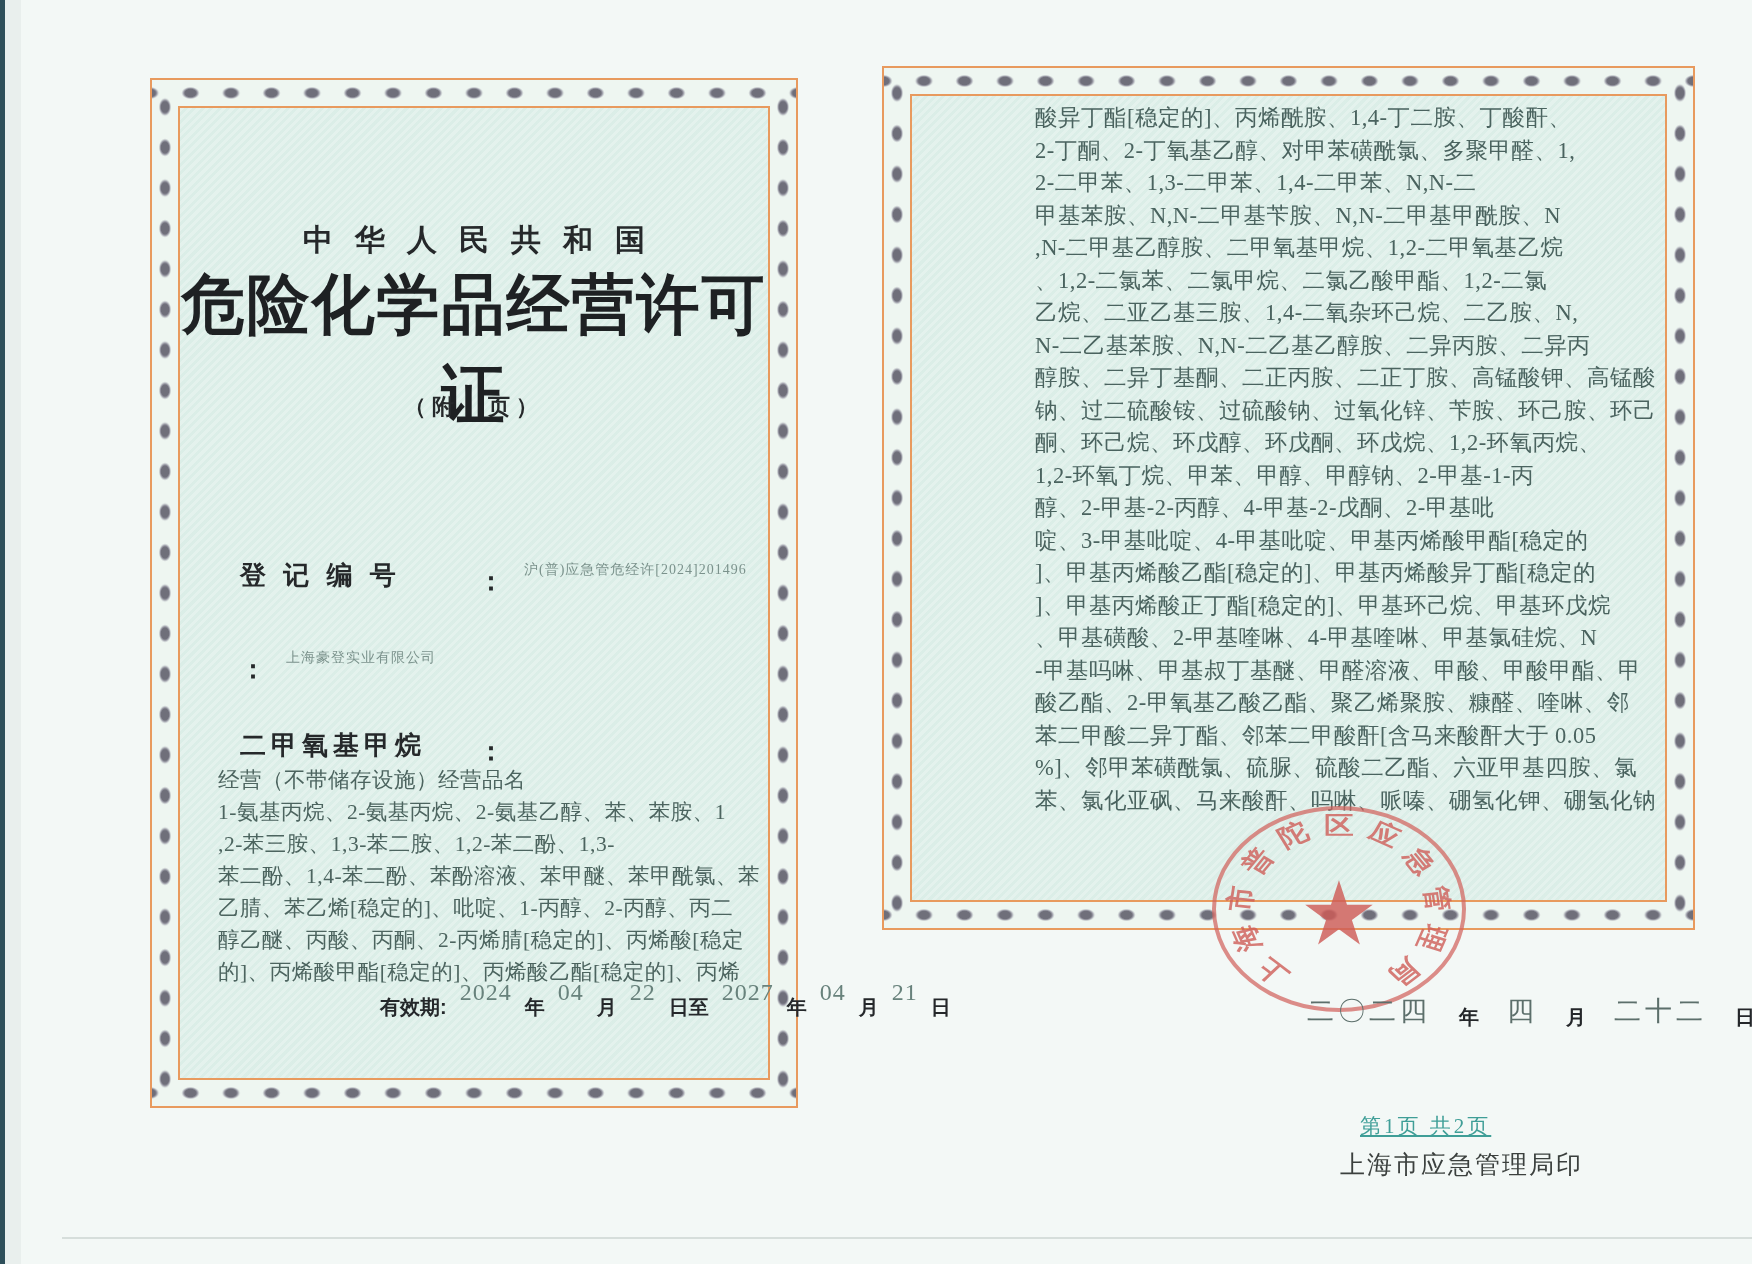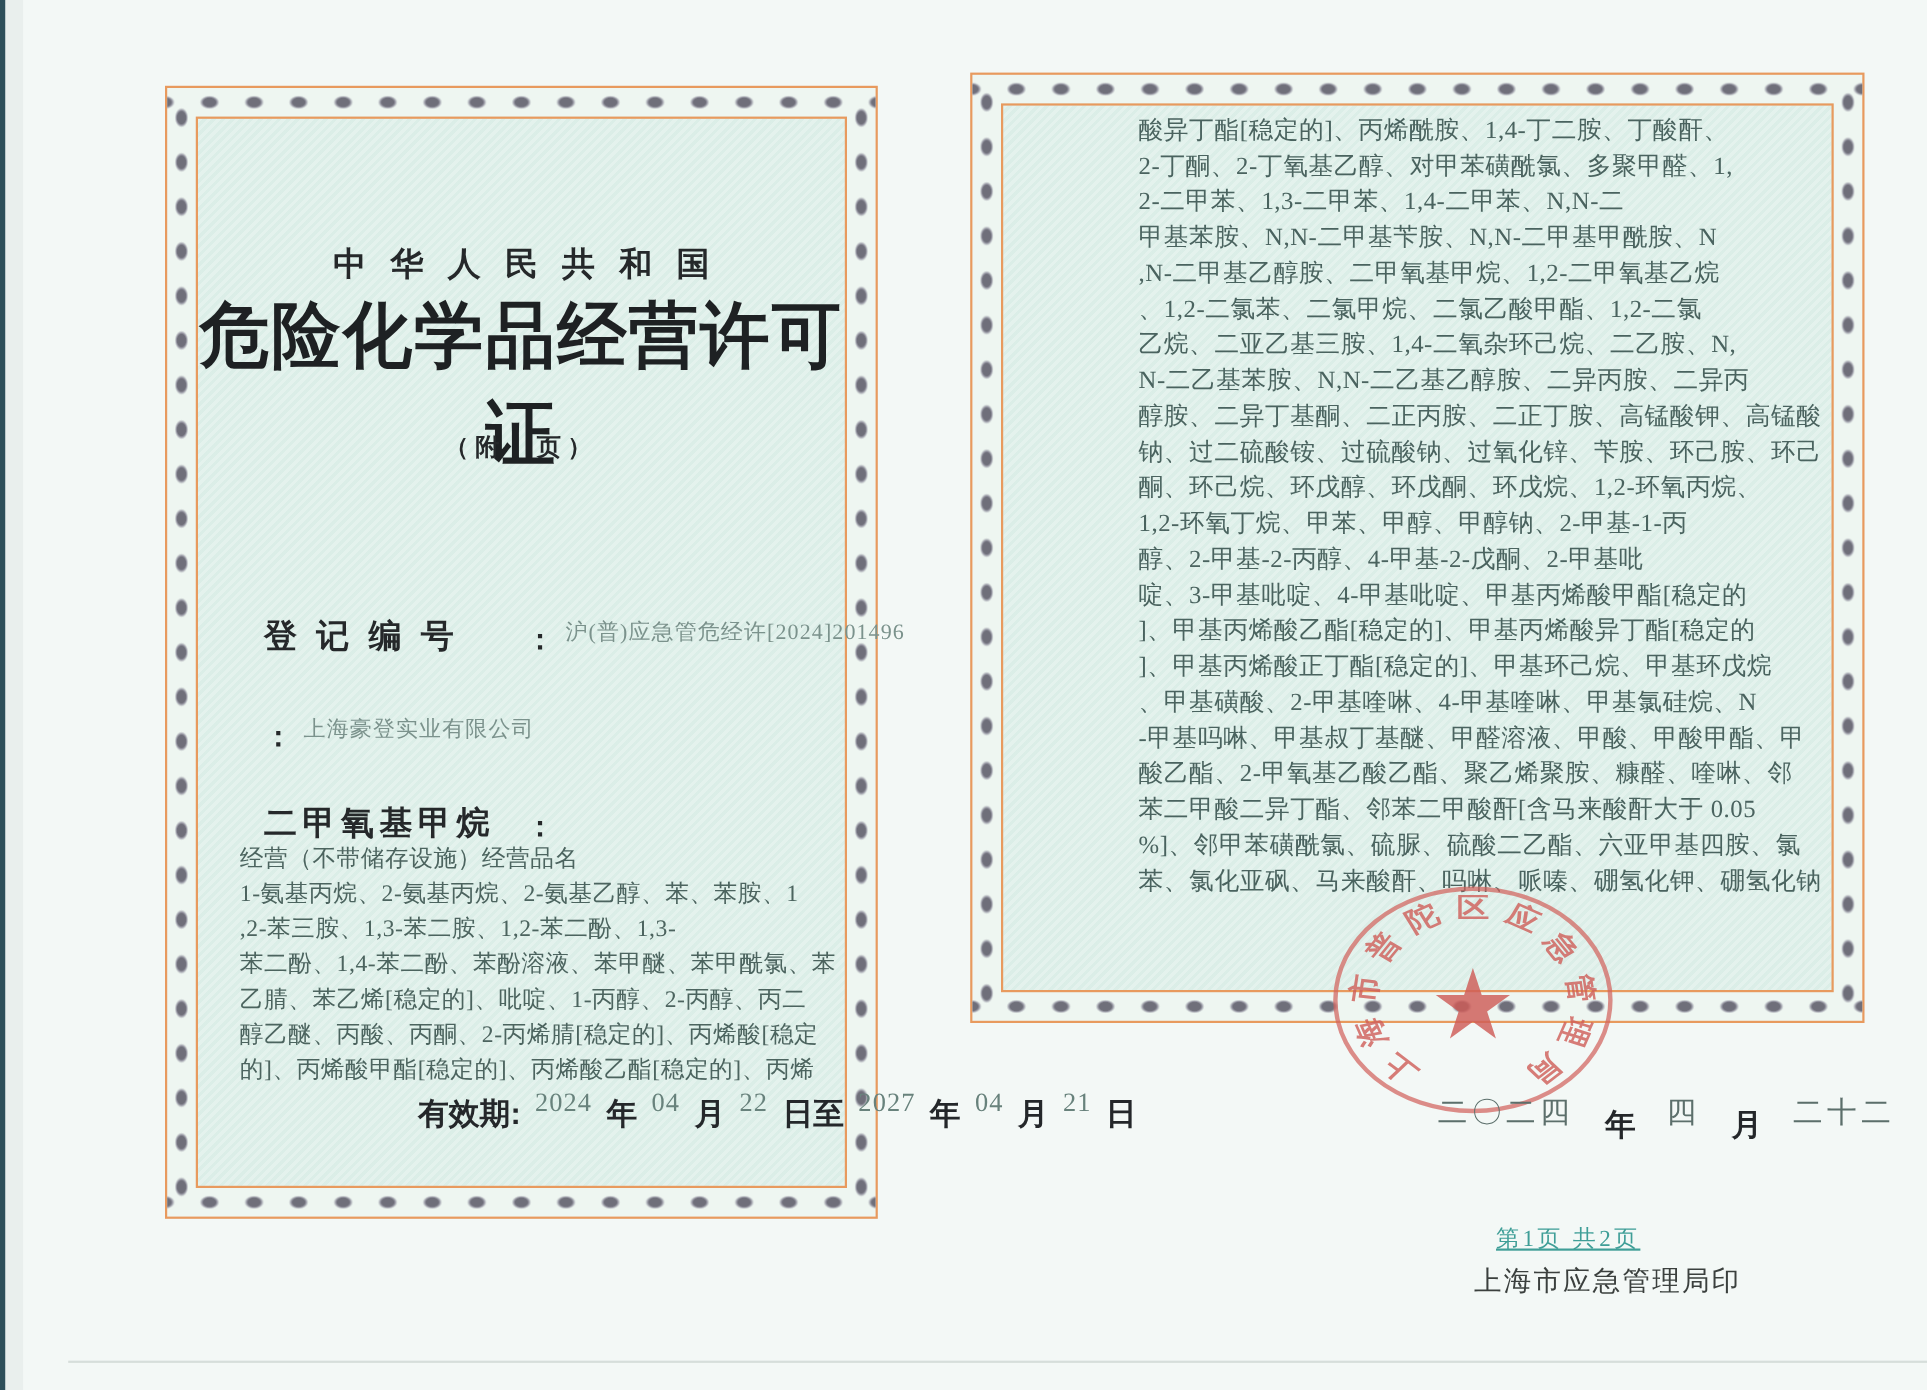--- a/index.html
+++ b/index.html
@@ -43,33 +43,33 @@
   .l-header{left:0;top:112px;width:100%;text-align:center;
     font-family:"Liberation Sans",sans-serif;font-weight:800;font-size:30px;
     letter-spacing:22px;padding-left:22px;box-sizing:border-box;color:#25282a;}
   .l-title{left:0;top:156px;width:100%;text-align:center;
     font-family:"Liberation Sans",sans-serif;font-weight:900;font-size:63px;
     letter-spacing:2px;color:#1e2123;transform:scaleY(1.04);}
   .l-subtitle{left:0;top:284px;width:100%;text-align:center;
     font-family:"Liberation Sans",sans-serif;font-weight:800;font-size:22px;
     letter-spacing:6px;color:#25282a;}
   .field{position:absolute;left:60px;display:flex;align-items:flex-start;}
-  .field .lbl{width:238px;font-family:Liberation Serif, serif;font-weight:800;
-    font-size:30px;letter-spacing:5px;color:#25282a;white-space:nowrap;}
+  .field .lbl{width:238px;font-family:Liberation Sans, sans-serif;font-weight:800;
+    font-size:26px;letter-spacing:5px;color:#25282a;white-space:nowrap;}
   .field .colon{font-family:"Liberation Sans",sans-serif;font-weight:800;font-size:26px;
     color:#25282a;margin-top:6px;}
-  .field .val{margin-left:10px;margin-top:3px;font-size:20px;color:#7b928c;
+  .field .val{margin-left:20px;margin-top:3px;font-size:14px;color:#7b928c;
     letter-spacing:1px;white-space:nowrap;}
   .f-row1{top:450px;}.f-row2{top:538px;}.f-row3{top:620px;}
   .l-scope{left:38px;top:656px;width:548px;color:#4c645f;font-size:21.5px;}
   .scope-line{line-height:32px;white-space:nowrap;letter-spacing:.5px;}
   .r-scope .scope-line{line-height:32.5px;}
   .l-validity{left:200px;top:886px;display:flex;align-items:flex-end;gap:13px;}
   .tk-label,.tk-unit{font-family:"Liberation Sans",sans-serif;font-weight:800;
-    font-size:28px;color:#24272a;white-space:nowrap;}
+    font-size:20px;color:#24272a;white-space:nowrap;}
   .tk-typed{font-size:24px;color:#68827c;position:relative;top:-15px;
     letter-spacing:1px;white-space:nowrap;}
 
   
   .r-scope{left:123px;top:6px;width:628px;color:#4a635f;font-size:22.5px;}
   .r-issuer{left:62px;top:798px;display:flex;align-items:flex-start;}
   .r-issuer .lbl{font-family:"Liberation Sans",sans-serif;font-weight:800;
     font-size:29px;letter-spacing:2px;color:#24272a;white-space:nowrap;}
   .r-issuer .val{font-size:26px;color:#45574f;position:relative;top:-24px;
     margin-left:4px;letter-spacing:2px;white-space:nowrap;}

